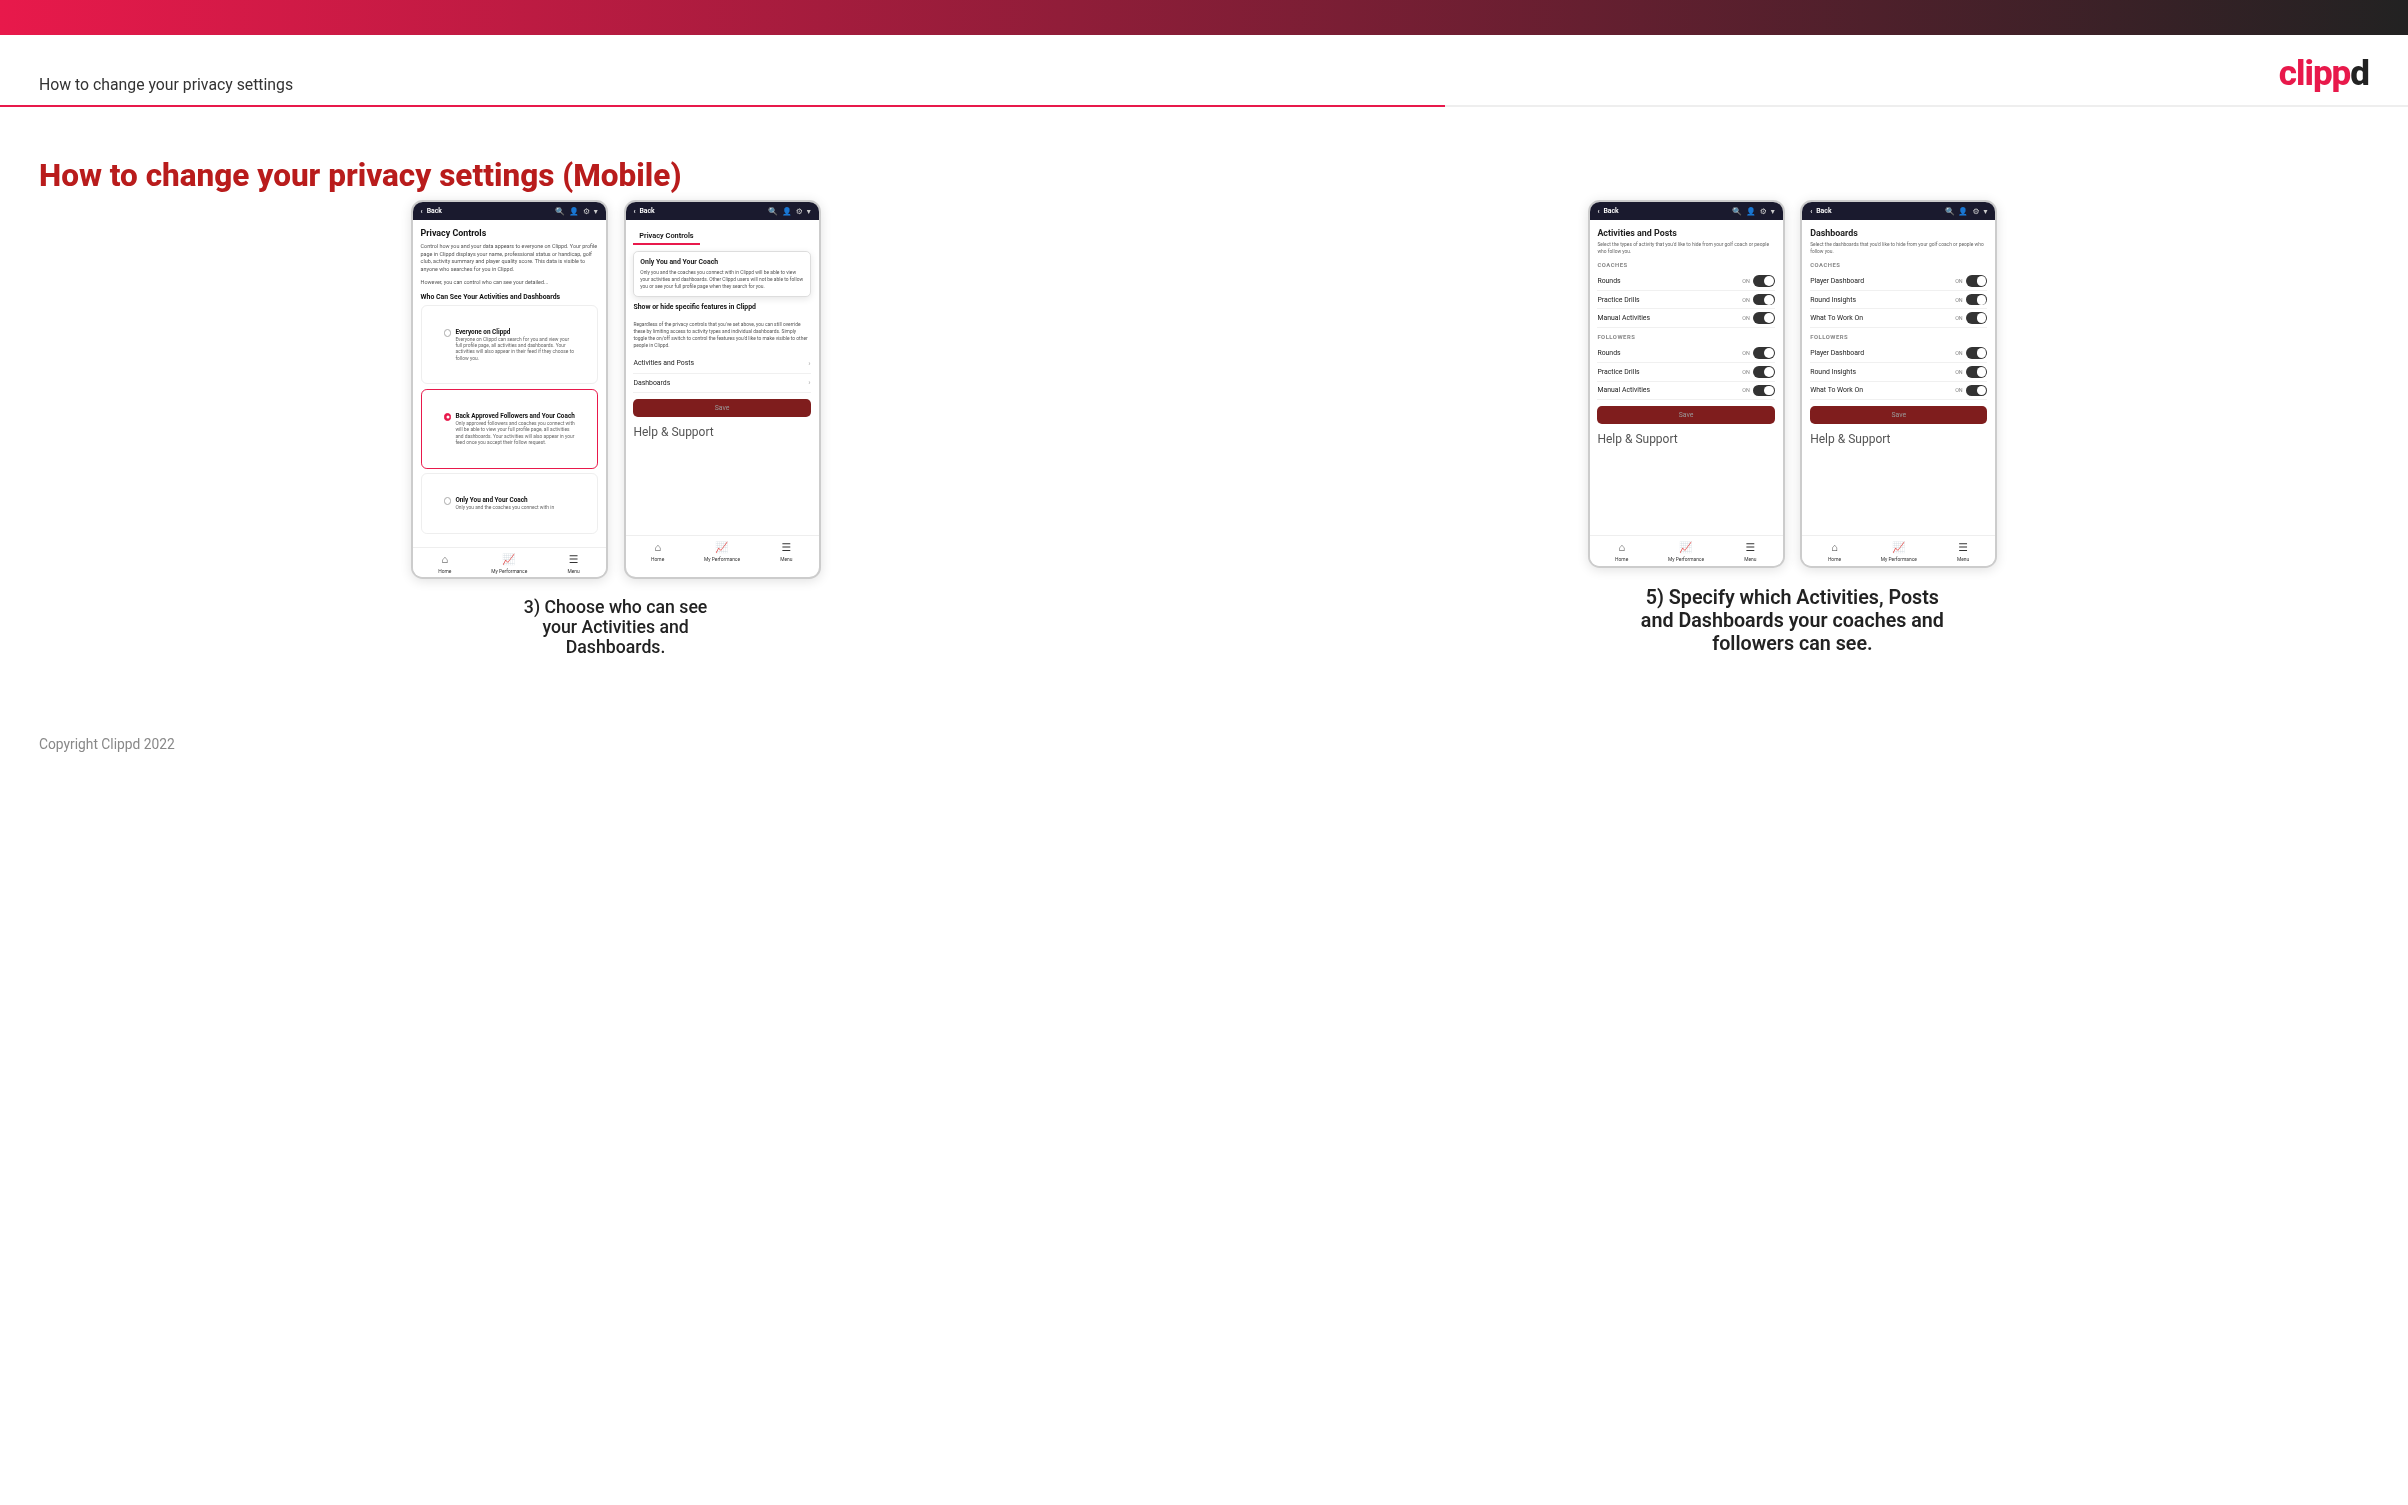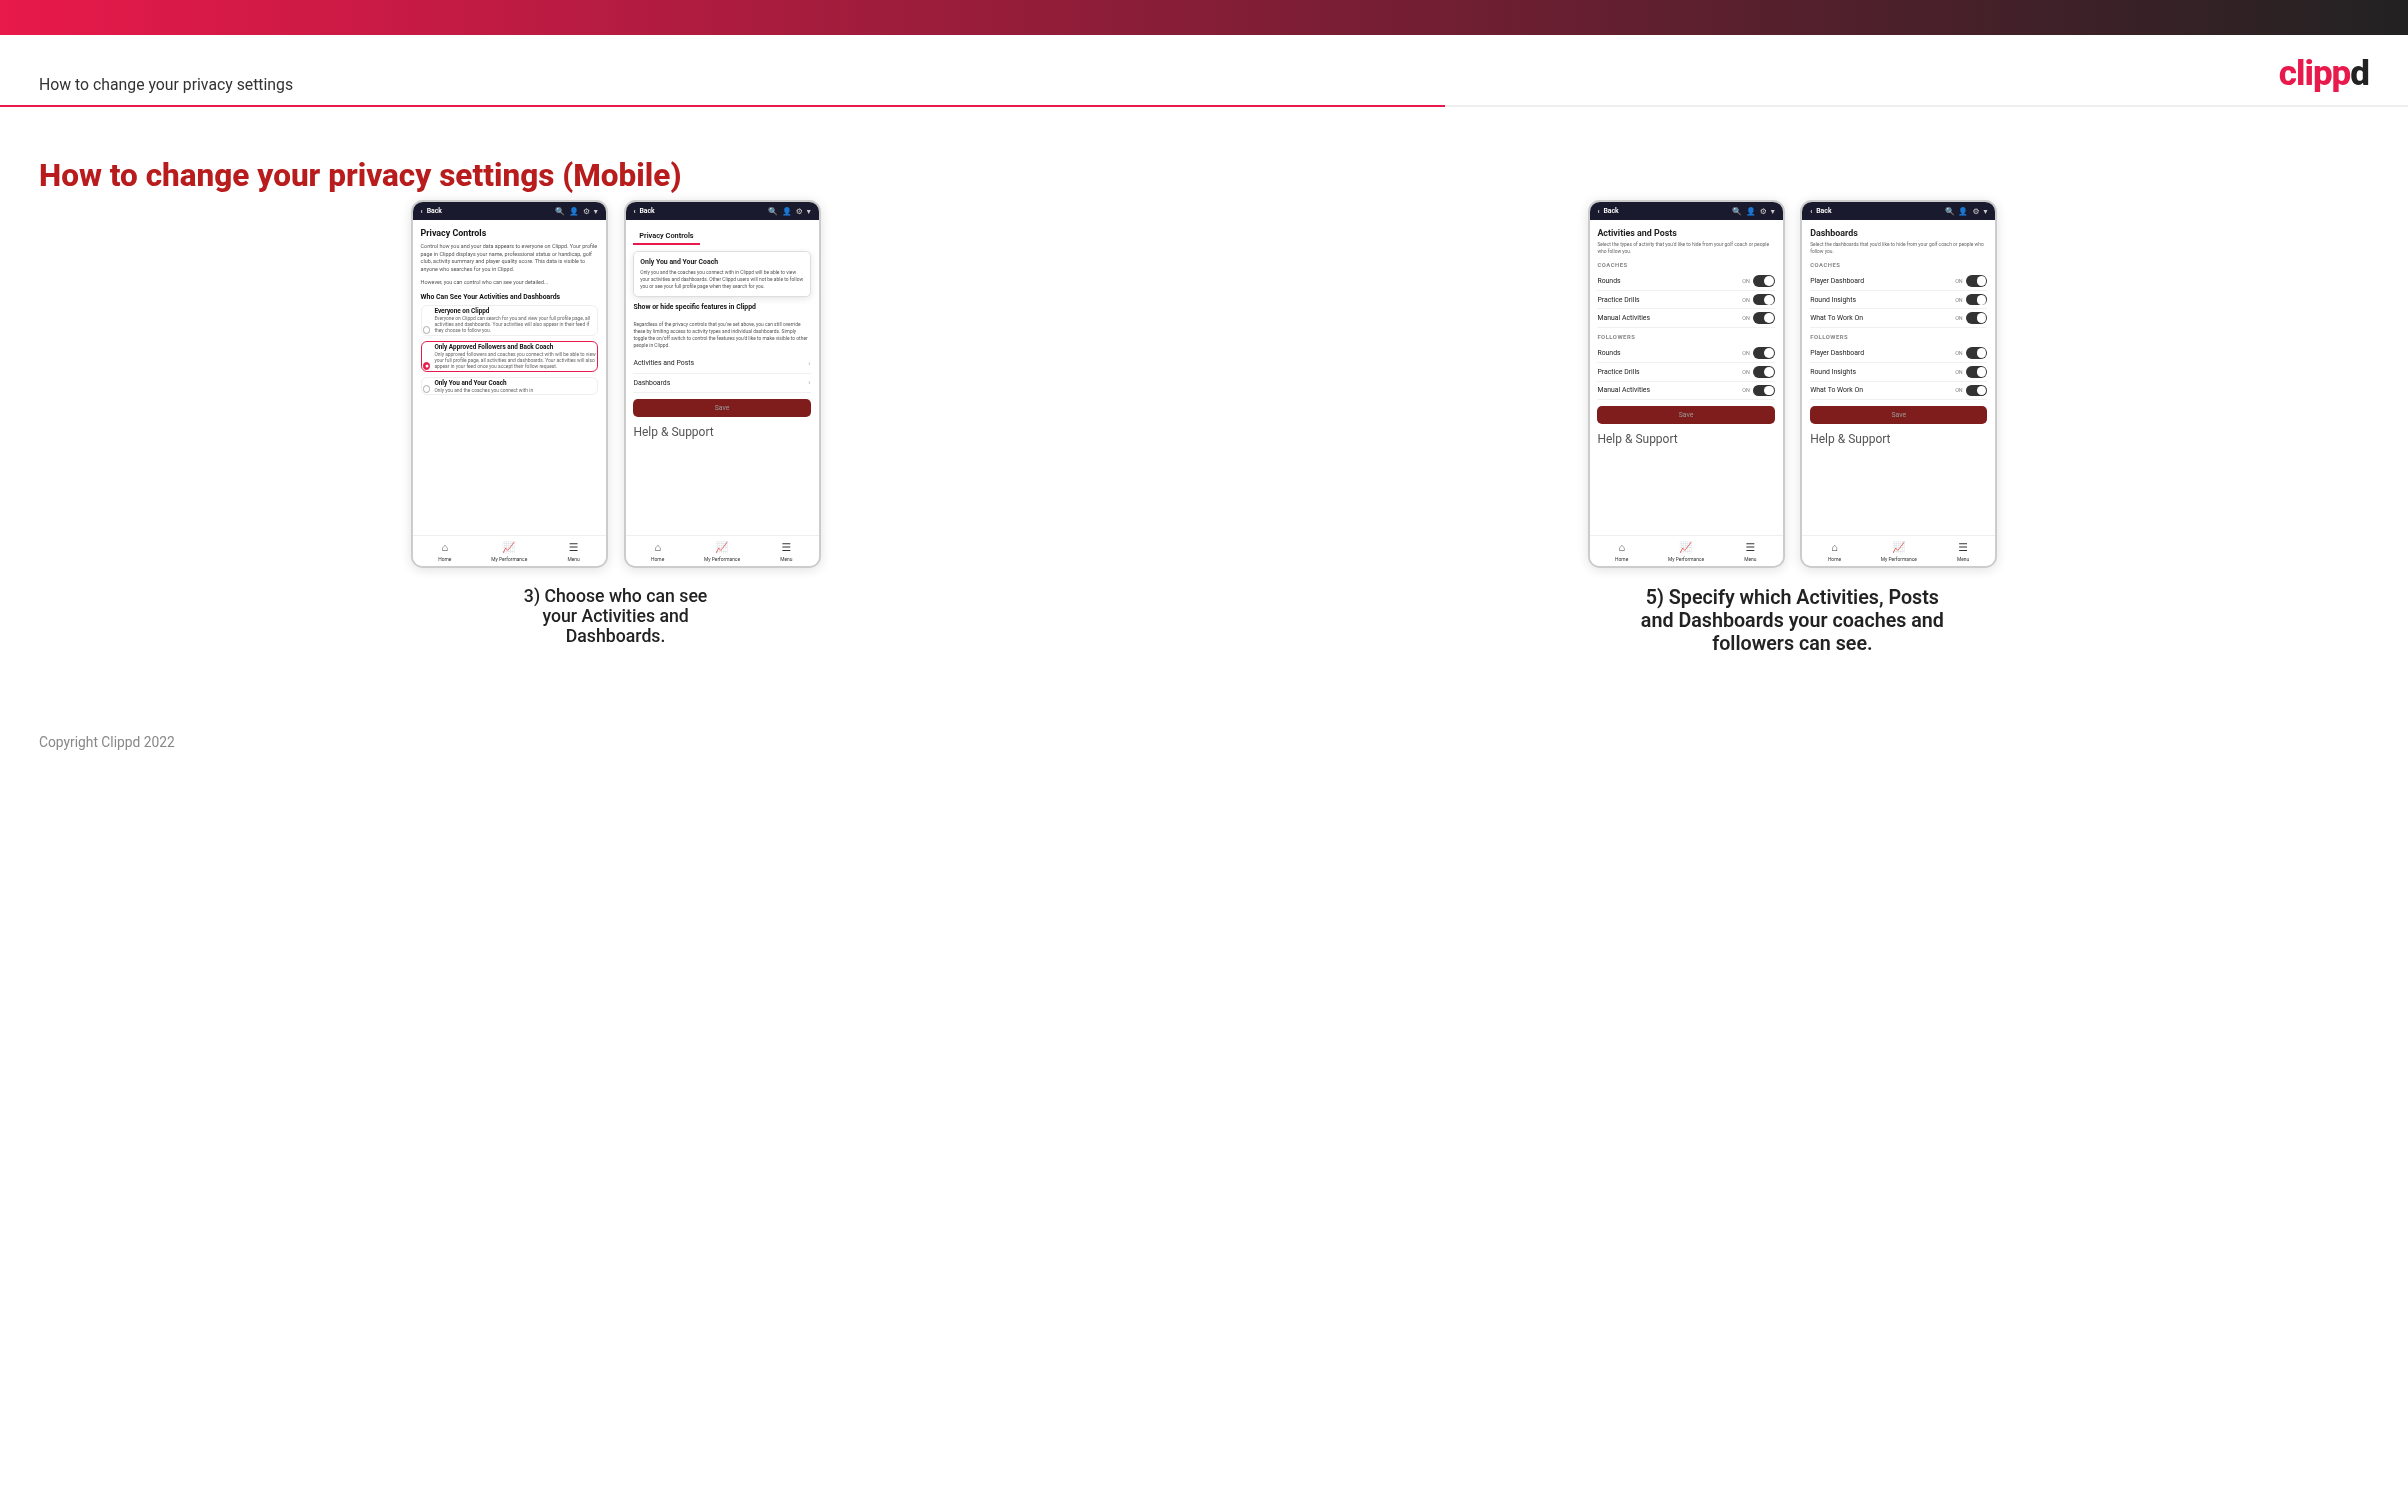--- a/index.html
+++ b/index.html
@@ -132,23 +132,23 @@
     }
     .section-heading {
       font-size: 6.9px;
       font-weight: 700;
       margin-bottom: 3.9px;
       color: #111;
     }
     .radio-option {
       display: flex;
       gap: 3.9px;
-      align-items: flex-end;
+      align-items: flex-start;
       margin-bottom: 4.9px;
-      padding: 1px;
+      padding: 22px;
       border: 1px solid #eee;
       border-radius: 5.9px;
     }
     .radio-option.selected {
       border-color: #e8194b;
     }
     .radio-dot {
       width: 7.9px;
       height: 7.9px;
       border-radius: 50%;
@@ -424,21 +424,21 @@
               <div class="radio-dot"></div>
               <div>
                 <div class="radio-text-title">Everyone on Clippd</div>
                 <div class="radio-text-desc">Everyone on Clippd can search for you and view your full profile page, all activities and dashboards. Your activities will also appear in their feed if they choose to follow you.</div>
               </div>
             </div>
 
             <div class="radio-option selected">
               <div class="radio-dot filled"></div>
               <div>
-                <div class="radio-text-title">Only Approved Followers and Back Coach</div>
+                <div class="radio-text-title">Back Approved Followers and Your Coach</div>
                 <div class="radio-text-desc">Only approved followers and coaches you connect with will be able to view your full profile page, all activities and dashboards. Your activities will also appear in your feed once you accept their follow request.</div>
               </div>
             </div>
 
             <div class="radio-option">
               <div class="radio-dot"></div>
               <div>
                 <div class="radio-text-title">Only You and Your Coach</div>
                 <div class="radio-text-desc">Only you and the coaches you connect with in</div>
               </div>

